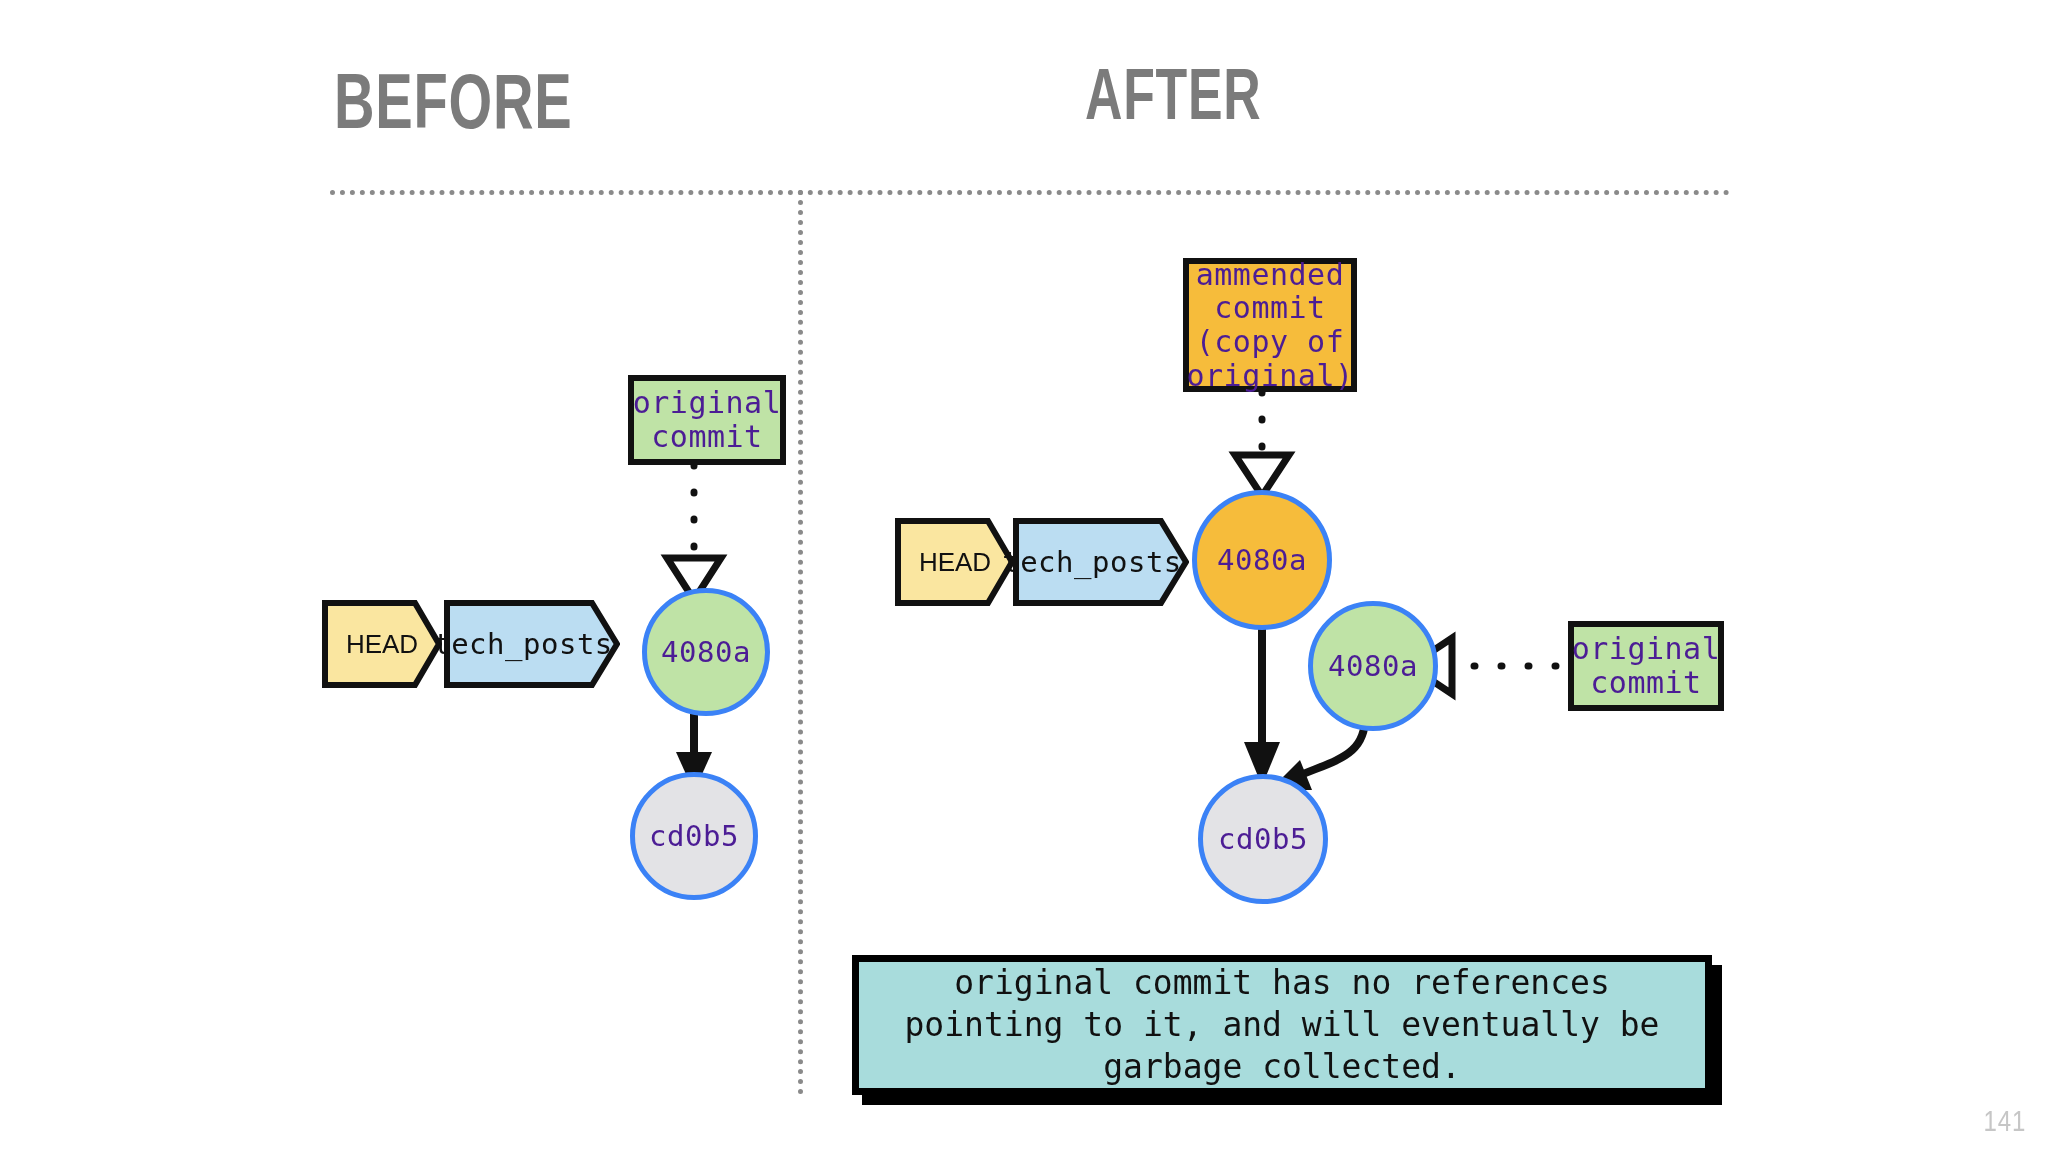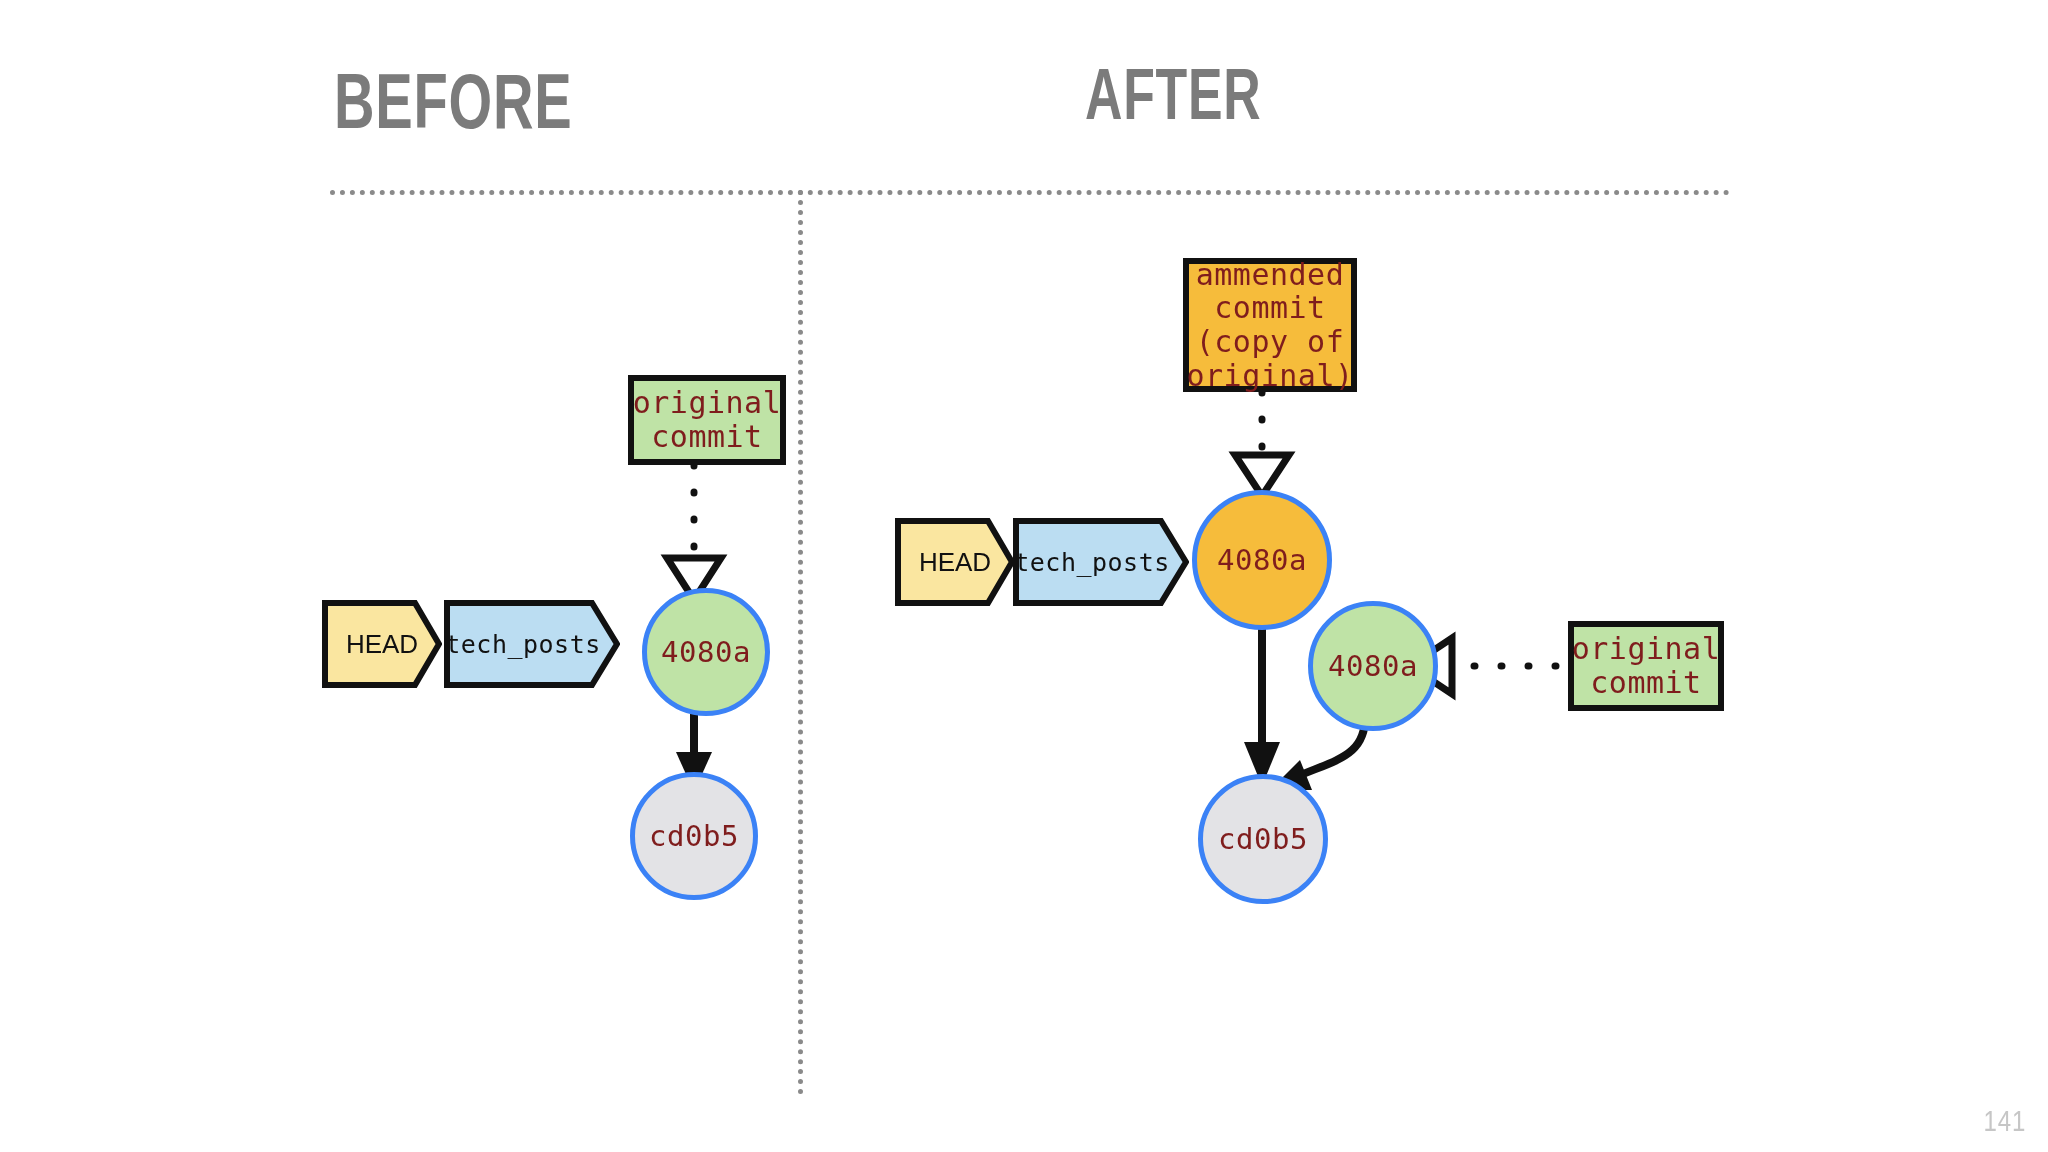--- a/index.html
+++ b/index.html
@@ -64,21 +64,21 @@
   }
 
   
   .node {
     position: absolute;
     box-sizing: border-box;
     display: flex;
     align-items: center;
     justify-content: center;
     text-align: center;
-    color: #7f1d1d;
+    color: #4c1d95;
     font-family: "DejaVu Sans Mono", "Liberation Mono", monospace;
     white-space: pre;
   }
 
   .commit-circle {
     border: 5px solid #3b82f6;
     border-radius: 50%;
     font-size: 29px;
     letter-spacing: 0.5px;
   }
@@ -112,21 +112,21 @@
   .ref-tag .tag-label {
     position: relative;
     z-index: 2;
   }
   .ref-head .tag-label {
     font-family: "Liberation Sans", sans-serif;
     font-size: 26px;
   }
   .ref-branch .tag-label {
     font-family: "DejaVu Sans Mono", "Liberation Mono", monospace;
-    font-size: 25px;
+    font-size: 29px;
     letter-spacing: 0.5px;
   }
 
   
   .edges {
     position: absolute;
     left: 0; top: 0;
     width: 2048px;
     height: 1152px;
     pointer-events: none;
@@ -244,16 +244,17 @@
 
   <div class="node commit-circle fill-orange" style="left:1192px; top:490px; width:140px; height:140px;">4080a</div>
 
   <div class="node commit-circle fill-green" style="left:1296px; top:601px; width:130px; height:130px;">4080a</div>
 
   <div class="node commit-circle fill-gray" style="left:1198px; top:774px; width:130px; height:130px;">cd0b5</div>
 
   <div class="node note-box fill-green" style="left:1556px; top:621px; width:156px; height:90px;">original
 commit</div>
 
+  <div id="callout">original commit has no references pointing to it, and will eventually be garbage collected.</div>
 
   <div id="page-number">141</div>
 
 </div>
 
 </body></html>

